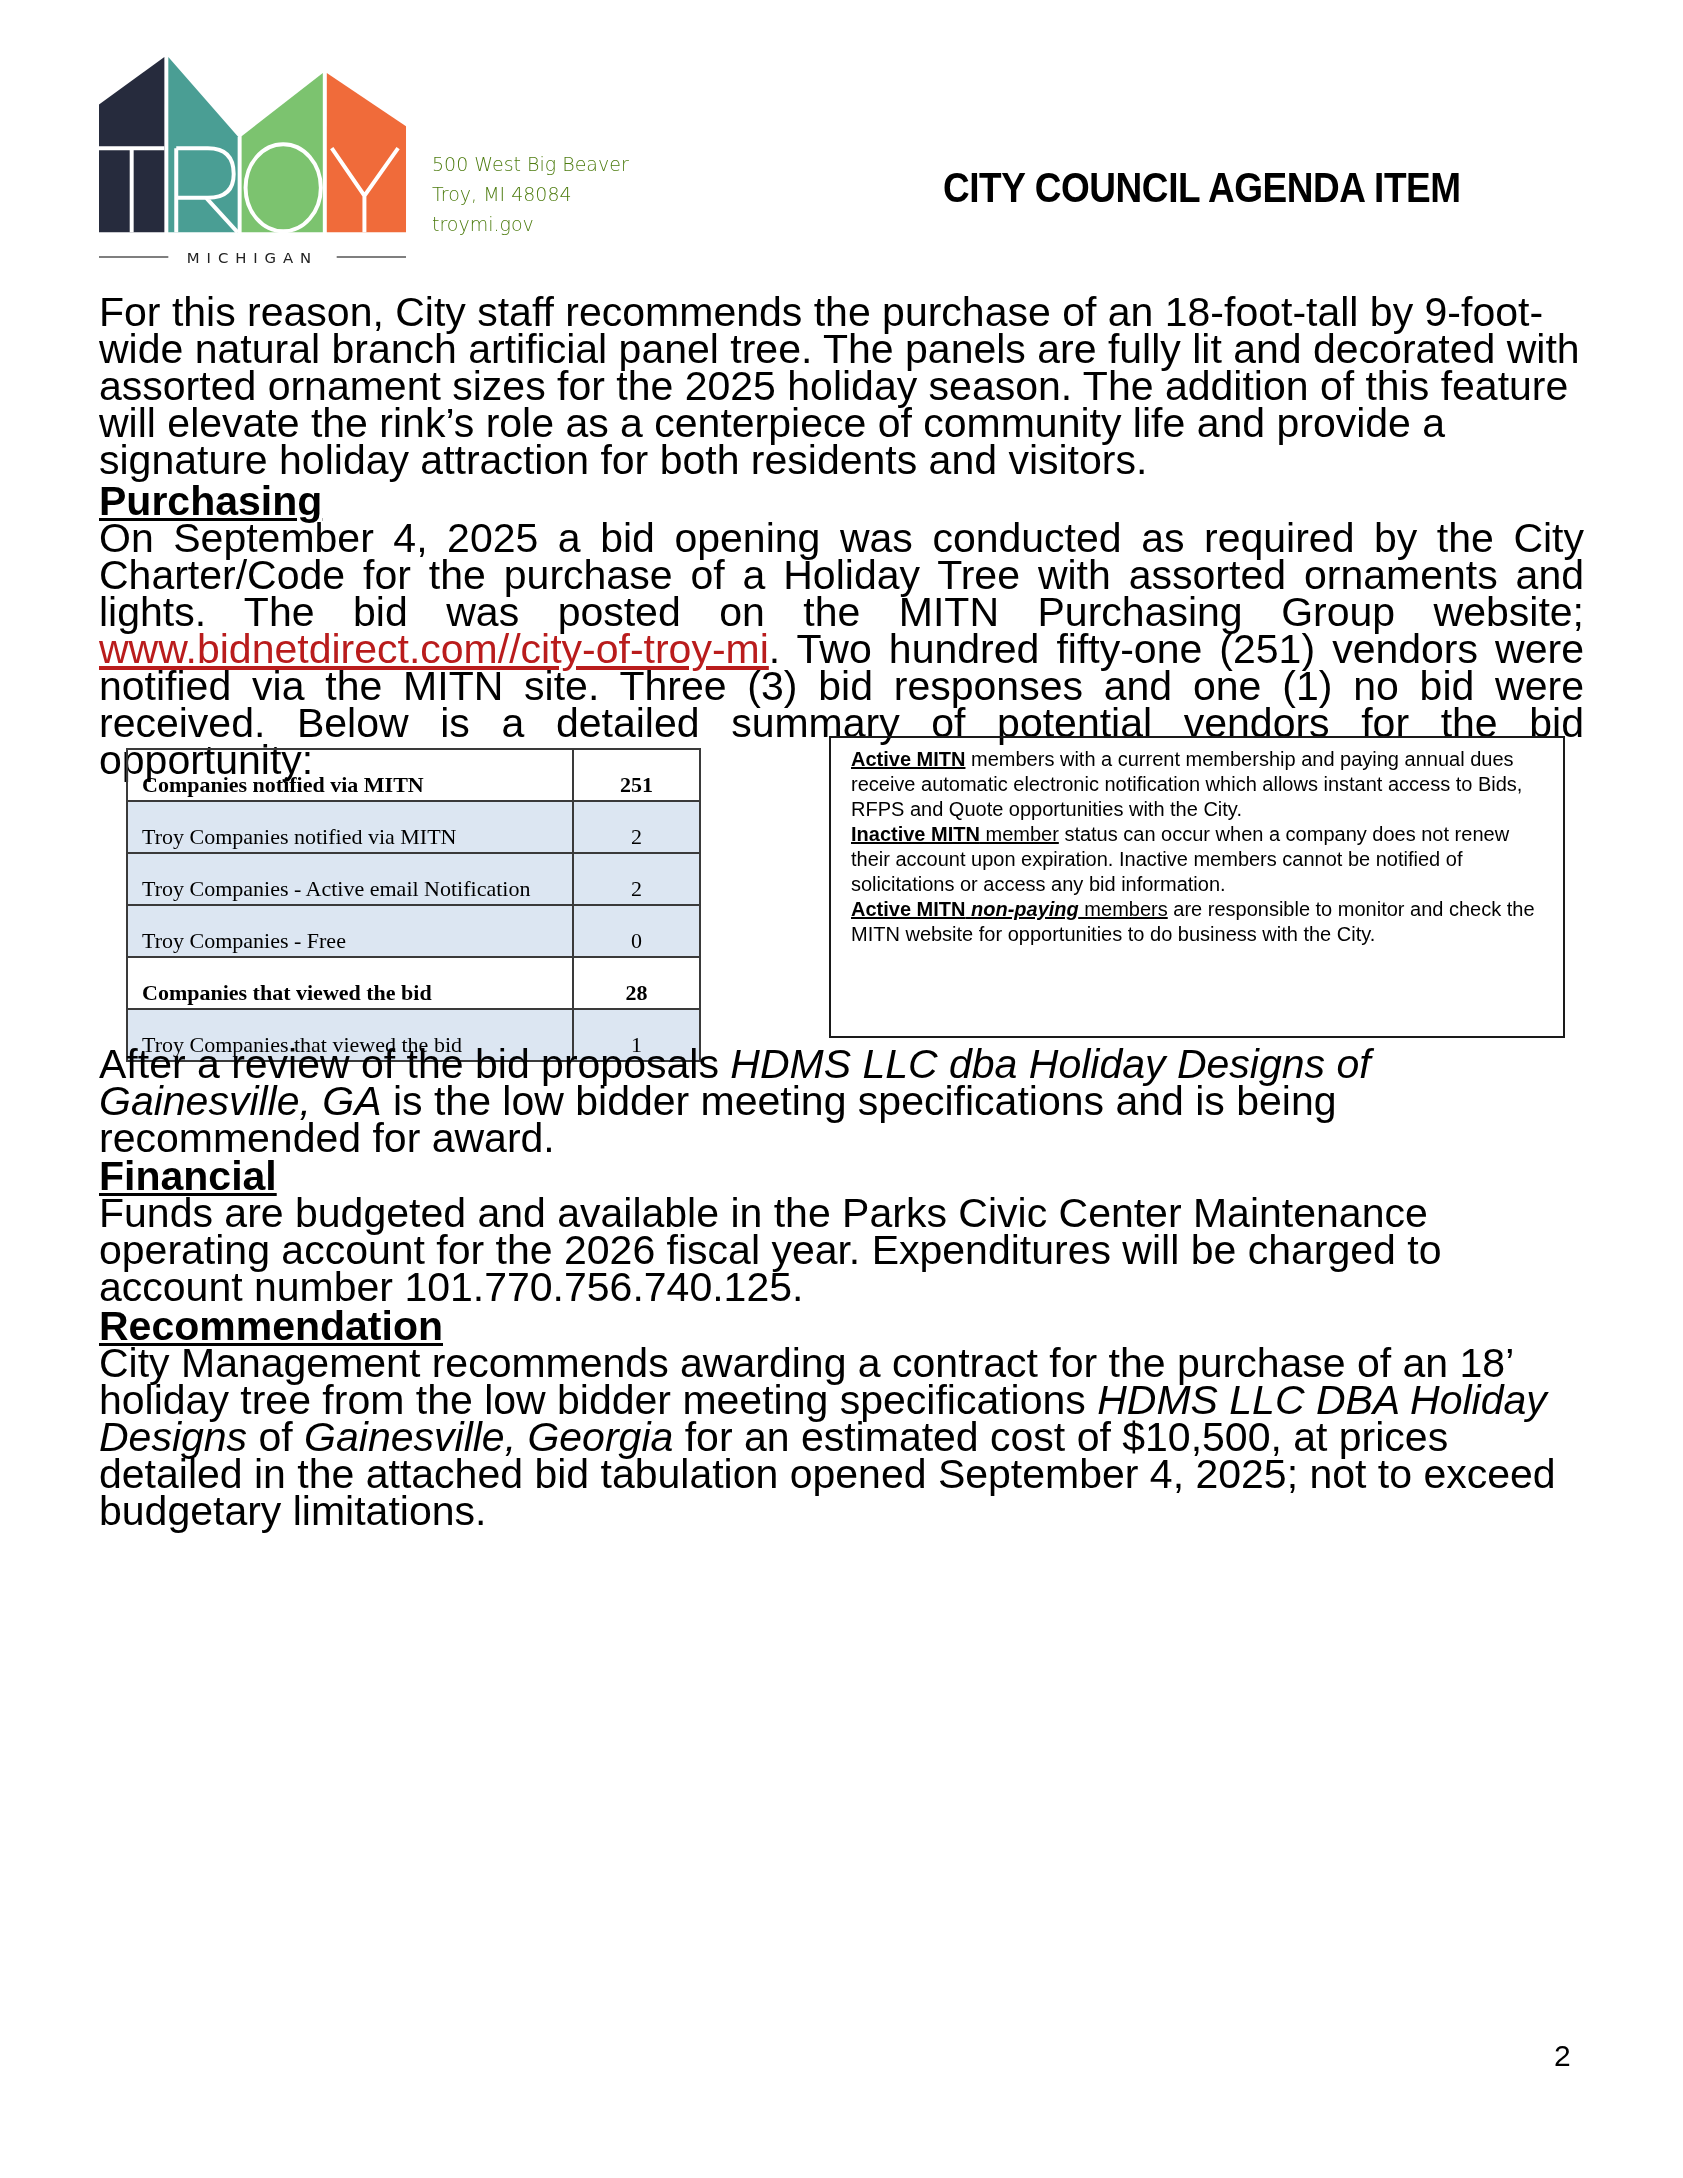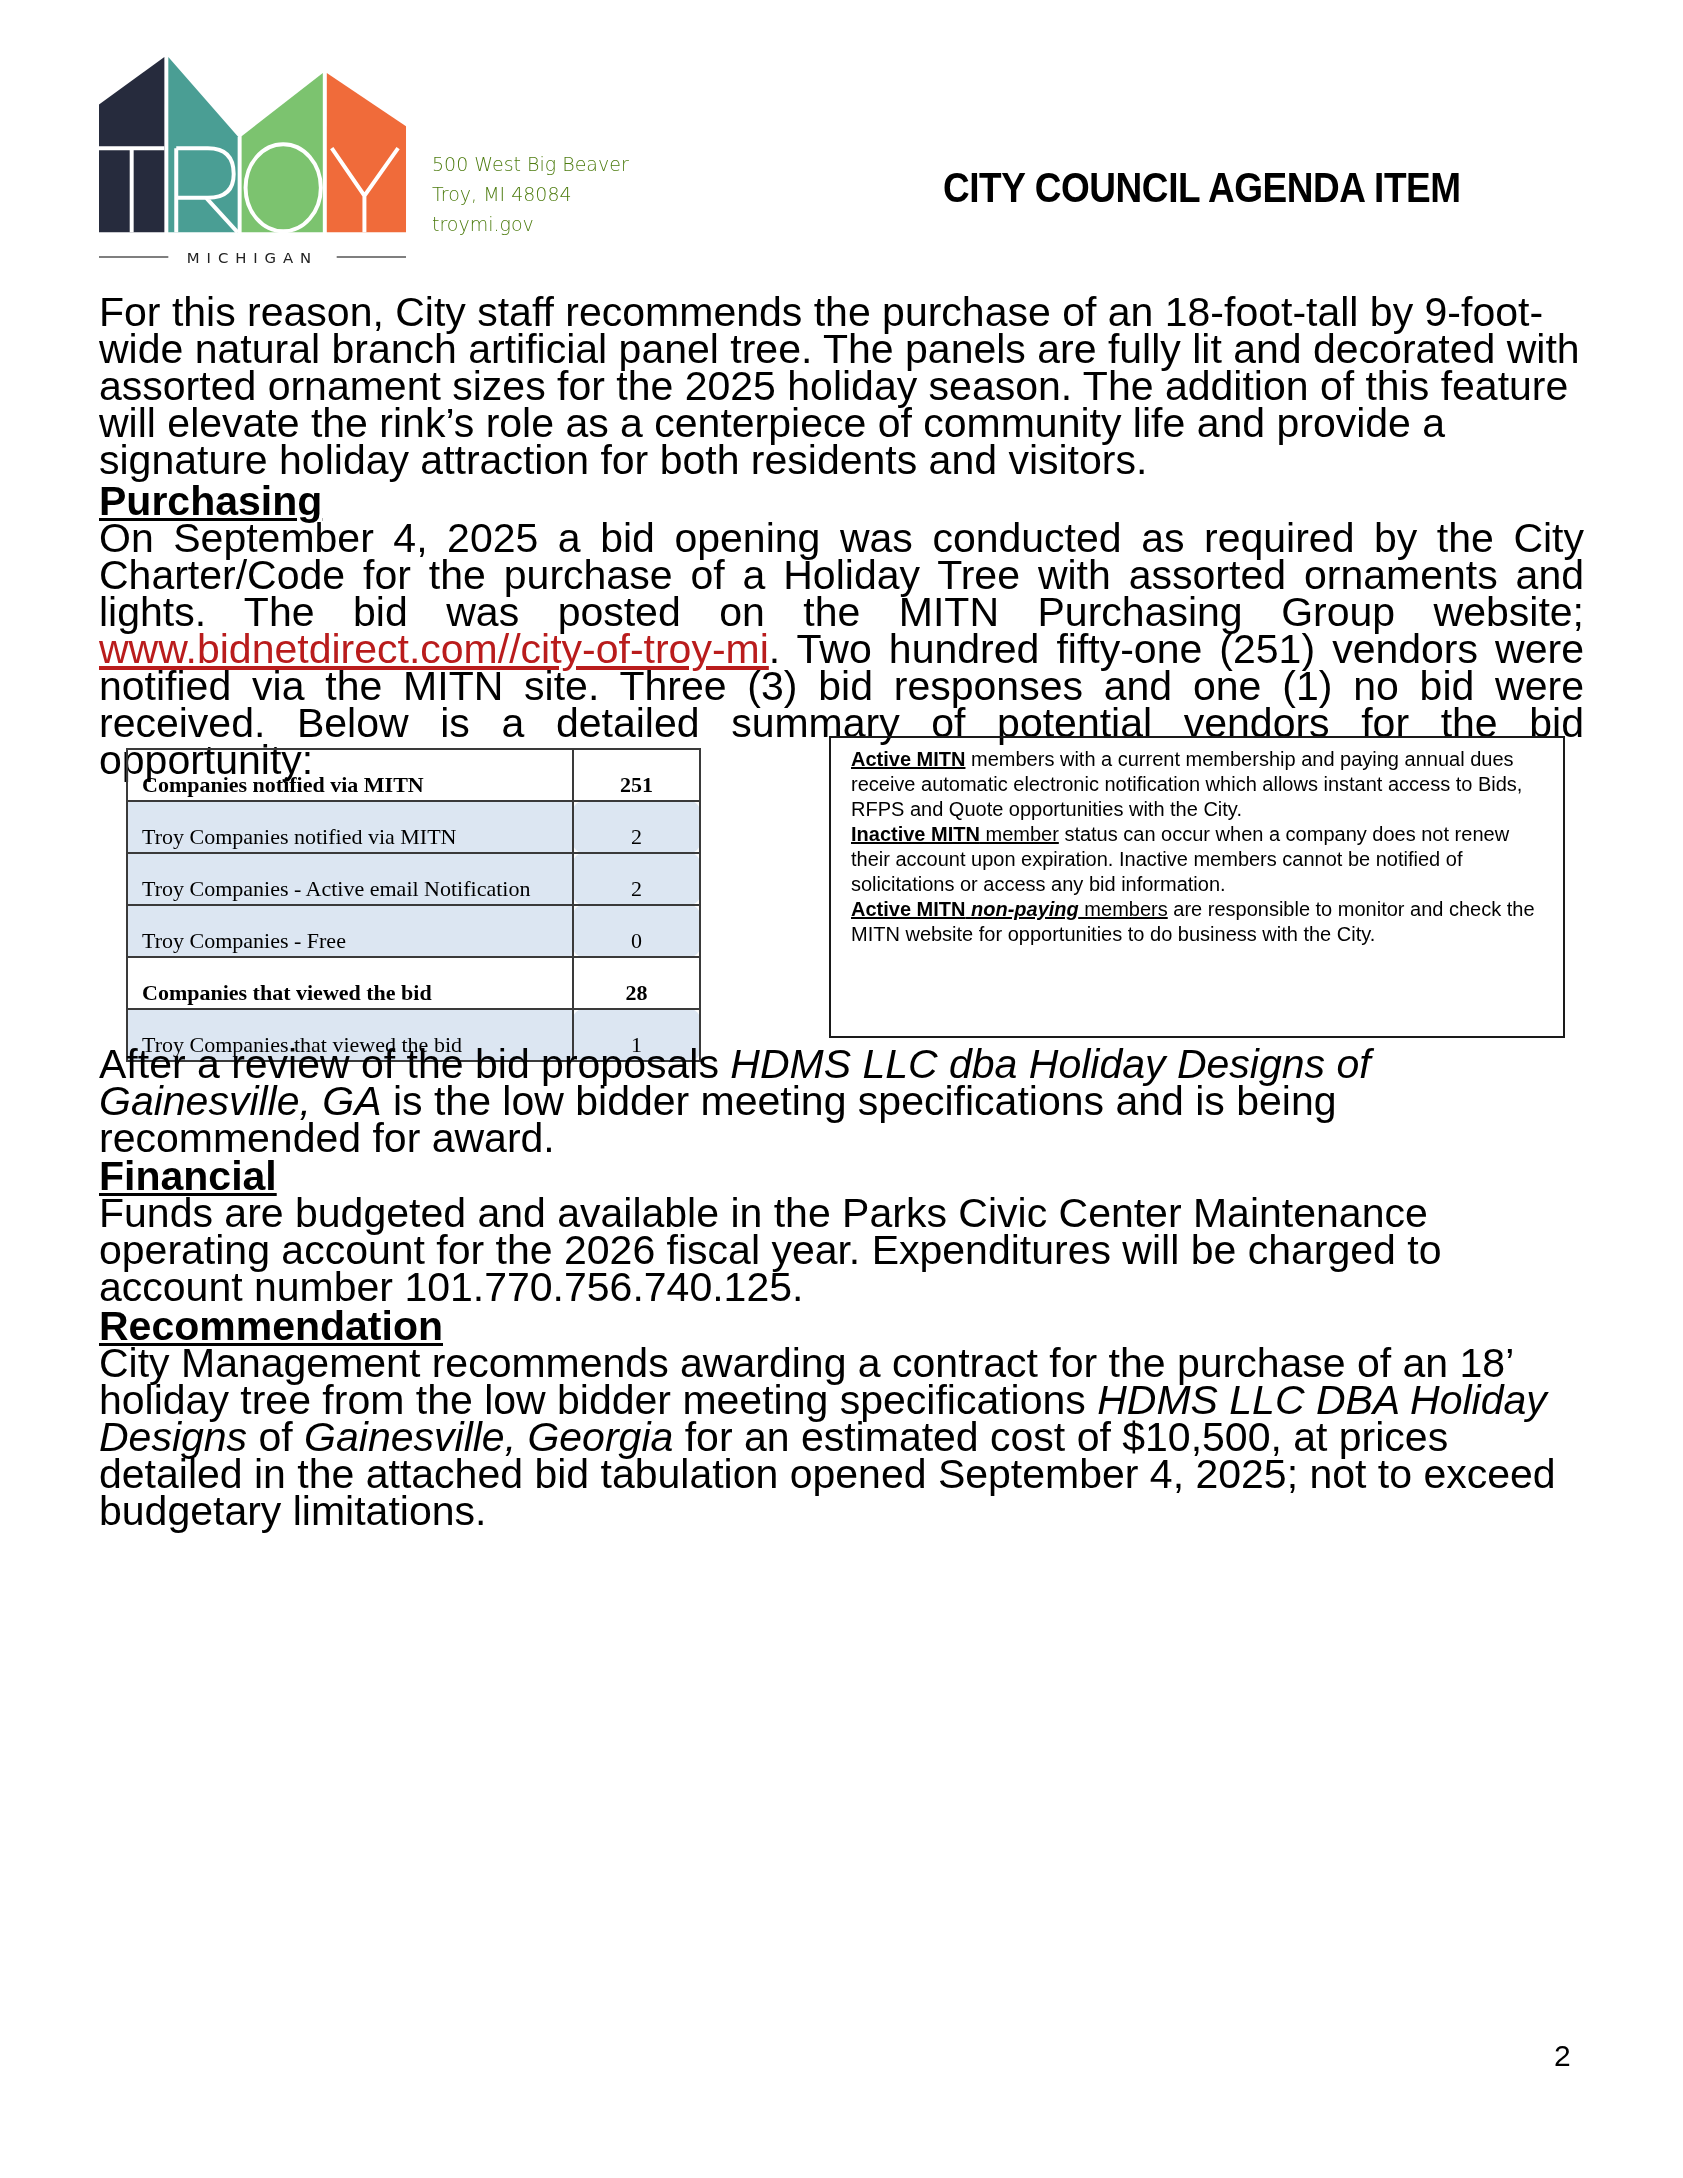--- a/index.html
+++ b/index.html
@@ -9,21 +9,21 @@
   .address{left:432px;top:149px;font-family:"DejaVu Sans",sans-serif;font-size:19px;line-height:30px;color:#4d7c0f;font-weight:300;}
   .address div{white-space:nowrap;}
   .title{left:943px;top:163px;font-family:"Liberation Sans",sans-serif;font-weight:bold;font-size:43px;letter-spacing:-0.5px;transform:scaleX(0.86);transform-origin:left top;white-space:nowrap;}
   .body-text{left:99px;width:1485px;font-size:41px;line-height:37px;}
   .justify{text-align:justify;text-align-last:left;}
   .heading{font-weight:bold;text-decoration:underline;text-decoration-thickness:3px;text-underline-offset:3px;}
   .link{color:#b91c1c;text-decoration:underline;}
   .it{font-style:italic;}
   table.summary{position:absolute;left:126px;top:735px;width:575px;border-collapse:collapse;font-family:Liberation Serif, serif;font-size:22px;margin-top:13px;}
   table.summary td{border:2px solid #3a3a3a;height:48px;padding:0 0 0 14px;vertical-align:bottom;padding-bottom:2px;}
-  table.summary td.num{width:125px;text-align:center;padding-left:0;border-radius:10px;}
+  table.summary td.num{width:125px;text-align:center;padding-left:0;}
   table.summary tr.shaded td{background:#dce6f2;}
   table.summary tr.bold td{font-weight:bold;}
   .infobox{left:829px;top:736px;width:736px;height:302px;border:2px solid #1a1a1a;box-sizing:border-box;padding:9px 20px 0 20px;font-size:20px;line-height:25px;}
   .infobox .u{text-decoration:underline;}
   .infobox b{font-weight:bold;}
   .pagenum{left:1554px;top:2039px;font-size:30px;}
 </style>
 </head>
 <body>
 

